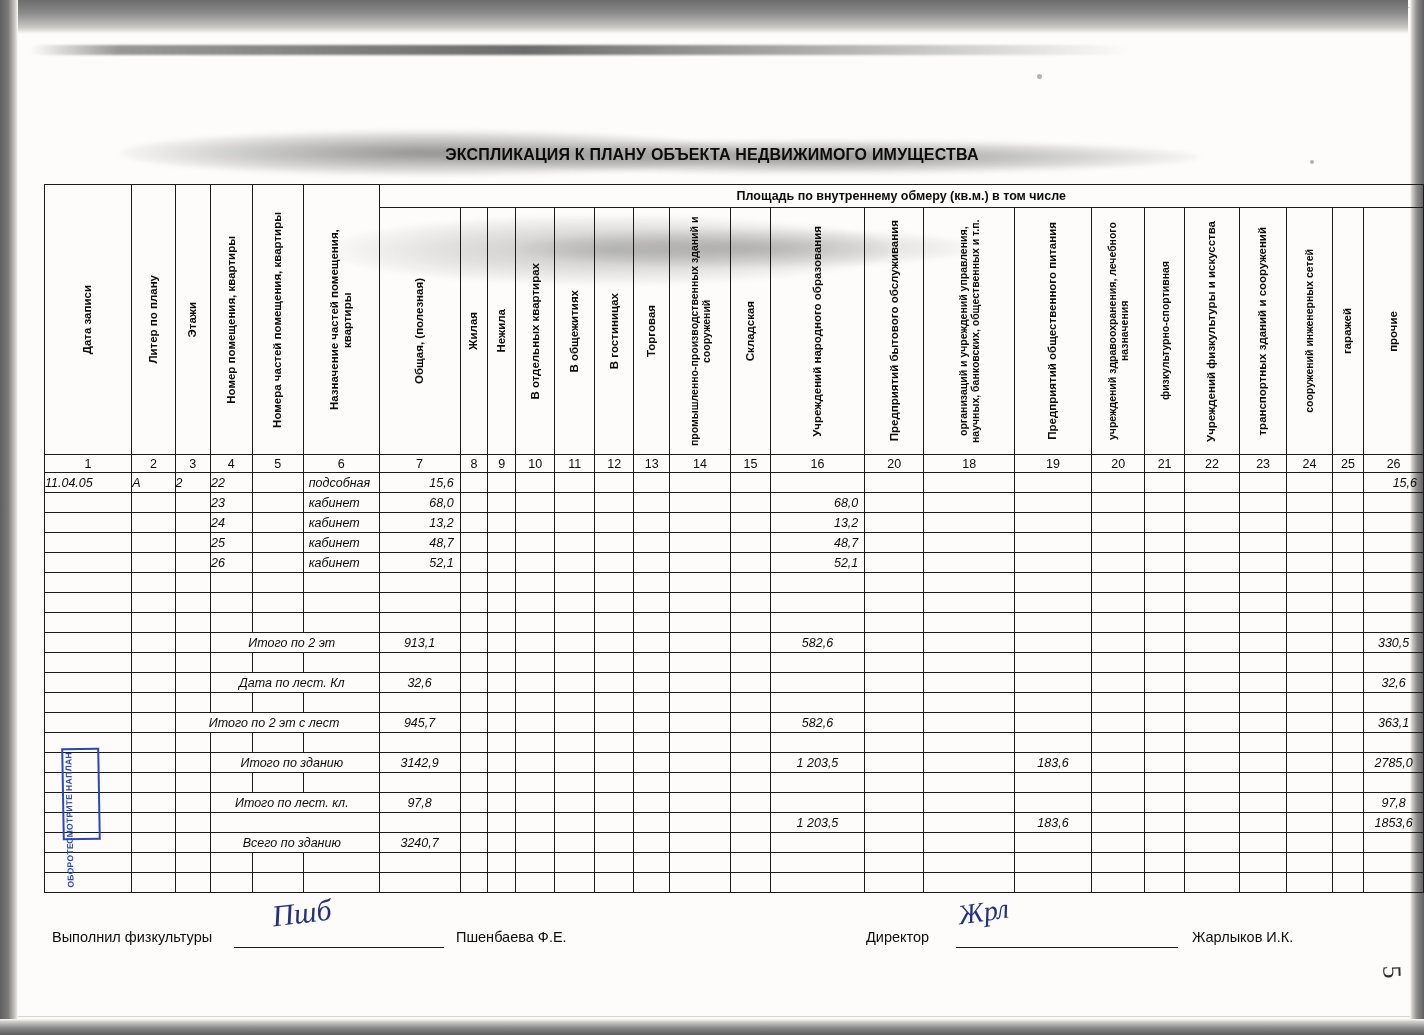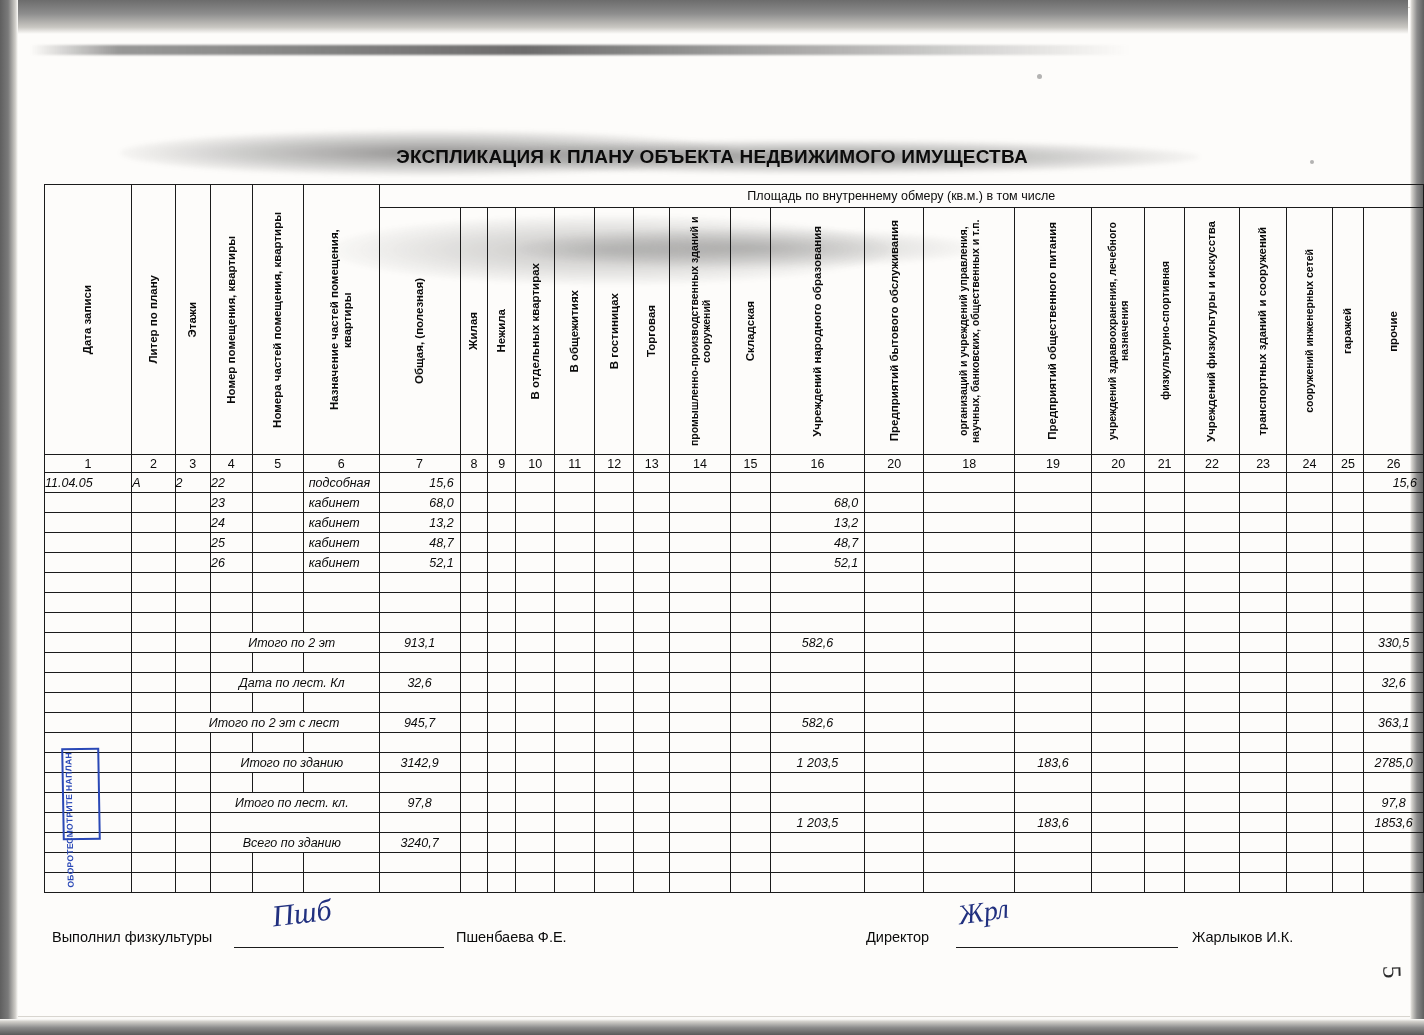--- a/index.html
+++ b/index.html
@@ -42,38 +42,38 @@
     filter:blur(2px);
   }
   .smudge.a{left:120px;top:130px;width:620px;height:46px;}
   .smudge.b{left:440px;top:140px;width:760px;height:34px;}
   .smudge.c{left:330px;top:215px;width:560px;height:70px;opacity:.55;}
   .smudge.d{left:520px;top:228px;width:460px;height:40px;opacity:.5;}
   .speck{position:absolute;background:#6a6a6a;border-radius:50%;opacity:.5;}
 
   .title{
     position:absolute;left:0;top:146px;width:1424px;text-align:center;
-    font-size:19px;font-weight:bold;letter-spacing:.2px;
+    font-size:16px;font-weight:bold;letter-spacing:.2px;
   }
 
   table.exp{
     position:absolute;left:44px;top:184px;
     border-collapse:collapse;
     table-layout:fixed;
   }
   table.exp td, table.exp th{
     border:1px solid #1b1b1b;
     padding:0;
     font-size:12.5px;
     text-align:center;
     vertical-align:middle;
     background:transparent;
   }
   .grouphead{
-    height:22px;font-weight:normal;font-size:13px;
+    height:22px;font-weight:bold;font-size:13px;
   }
   .vhead{
     height:246px;
     position:relative;
   }
   .vhead .vtxt{
     writing-mode:vertical-rl;
     transform:rotate(180deg);
     display:block;
     margin:0 auto;

